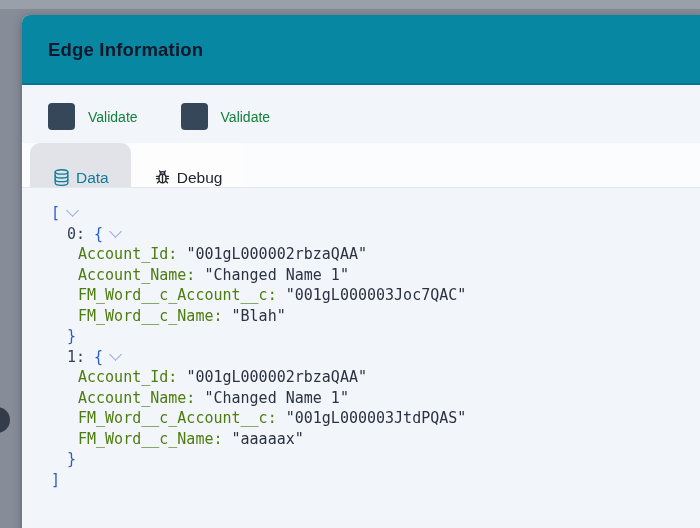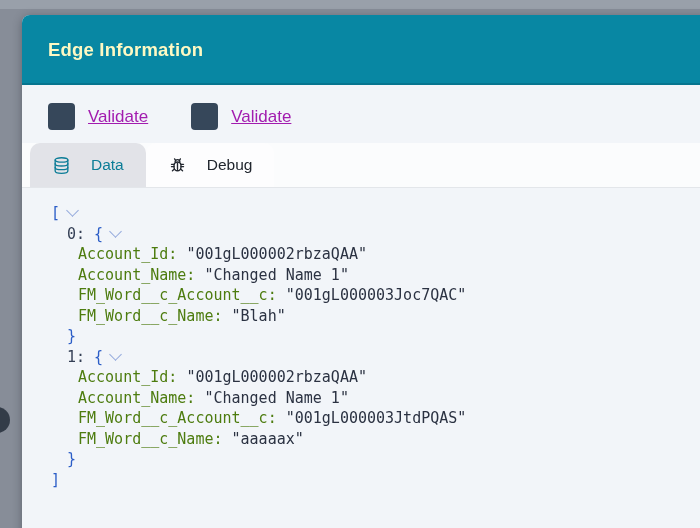--- a/index.html
+++ b/index.html
@@ -18,39 +18,39 @@
   .panel{
     position:absolute;left:22px;top:15px;width:690px;height:545px;
     background:#F2F5F9;border-radius:8px;overflow:hidden;z-index:2;
     box-shadow:0 2px 10px rgba(20,25,35,.35);
   }
   .panel-header{
     height:70px;background:#0887A3;display:flex;align-items:center;
     padding:0 26px;box-shadow:inset 0 -2px 0 rgba(0,40,55,.18);
   }
   .panel-title{
-    color:#fef9c3;font-size:18.5px;font-weight:700;letter-spacing:.2px;
+    color:#0f172a;font-size:18.5px;font-weight:700;letter-spacing:.2px;
   }
   .toolbar{
     display:flex;align-items:center;gap:43px;
     padding:18px 26px 13px 26px;
   }
   .checkbox-group{display:flex;align-items:center;}
   .checkbox{
     width:27px;height:27px;border-radius:4px;background:#36475A;
     display:inline-block;margin-right:13px;cursor:pointer;
   }
-  .checkbox-label{font-size:17px;color:#a21caf;text-decoration:underline;}
+  .checkbox-label{font-size:14px;color:#15803d;}
   .tabbar{
     display:flex;align-items:stretch;height:44px;
     background:#FBFCFD;border-bottom:1px solid #E3E6EA;
     padding-left:8px;
   }
   .tab{
-    display:flex;align-items:center;gap:20px;
+    display:flex;align-items:flex-end;gap:5px;
     padding:0 22px;border-radius:10px 10px 0 0;
     font-size:15.5px;font-weight:500;cursor:pointer;
     background:#FDFDFE;color:#21262E;
   }
   .tab.active{background:#E2E3E8;color:#0D7D97;}
   .tab-icon{display:inline-flex;align-items:center;}
   .tab-icon svg{width:19px;height:19px;display:block;}
   .json-viewer{
     padding:15px 20px 20px 29px;
     font-family:"DejaVu Sans Mono", monospace;

